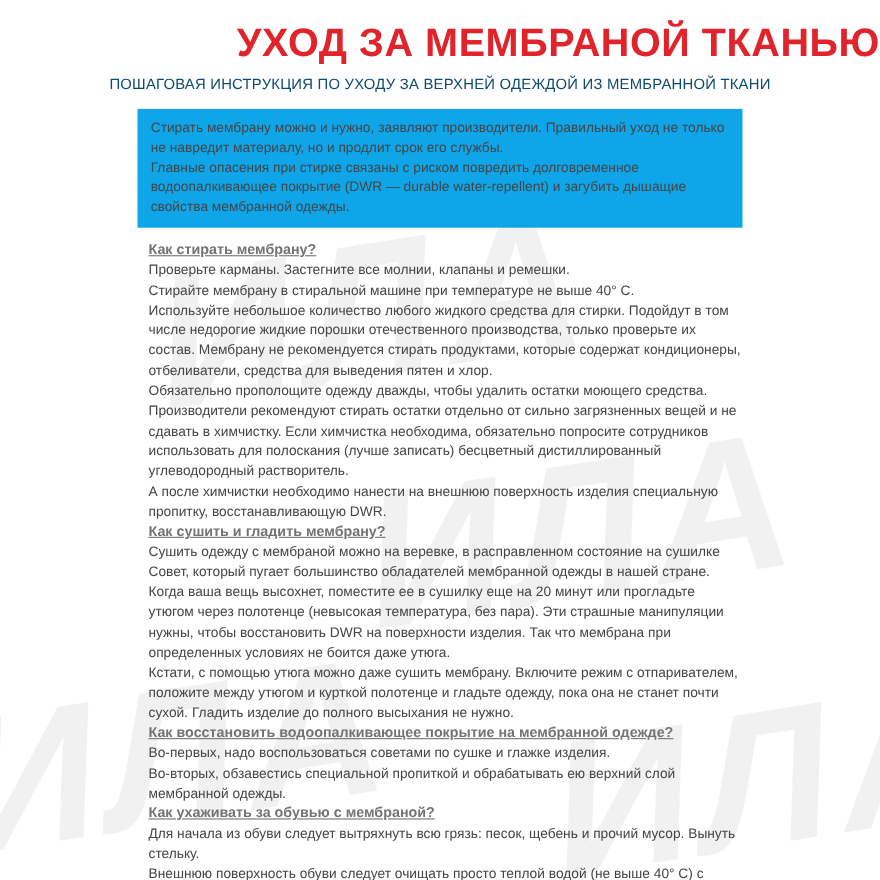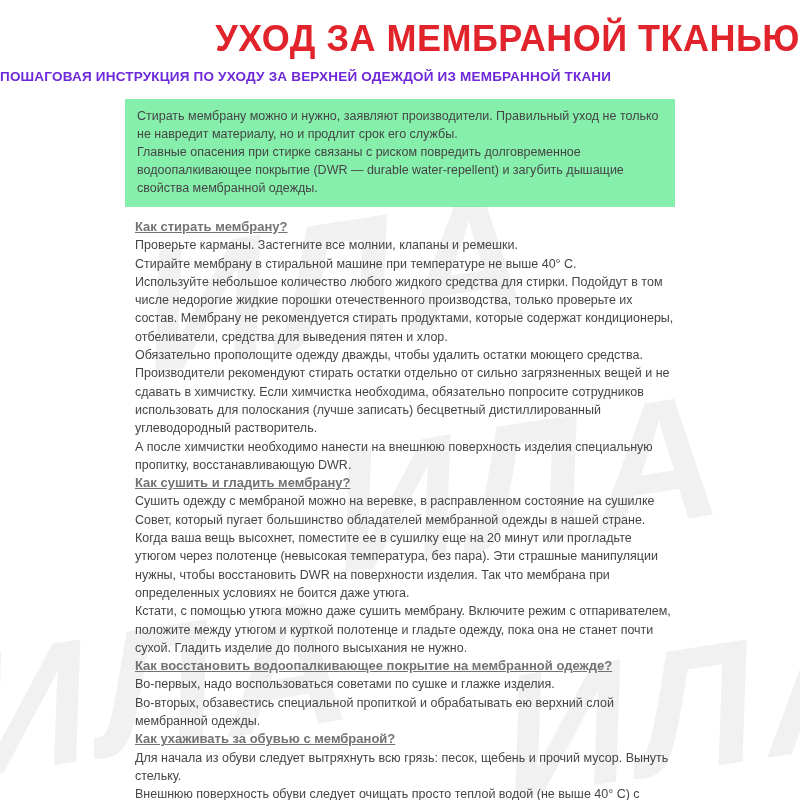--- a/index.html
+++ b/index.html
@@ -37,31 +37,31 @@
   h1.title {
     margin: 18px 0 0 0;
     text-align: right;
     font-size: 36px;
     font-weight: bold;
     letter-spacing: 0.5px;
     color: #e1232b;
   }
   h2.subtitle {
     margin: 9px 0 0 0;
-    text-align: left;
+    text-align: center;
     font-size: 13.5px;
-    font-weight: bold;
+    font-weight: normal;
     letter-spacing: 0.2px;
-    color: #6d28d9;
+    color: #0c4a6e;
   }
   
   .intro-box {
     width: 526px;
     margin: 15px auto 0 auto;
-    background: #86efac;
+    background: #0ea5e9;
     padding: 8px 12px 10px 12px;
     font-size: 12.5px;
     line-height: 18px;
     color: #454545;
   }
   .intro-box p { margin: 0; }
   
   .doc-body {
     width: 540px;
     margin: 11px 125px 0 135px;

